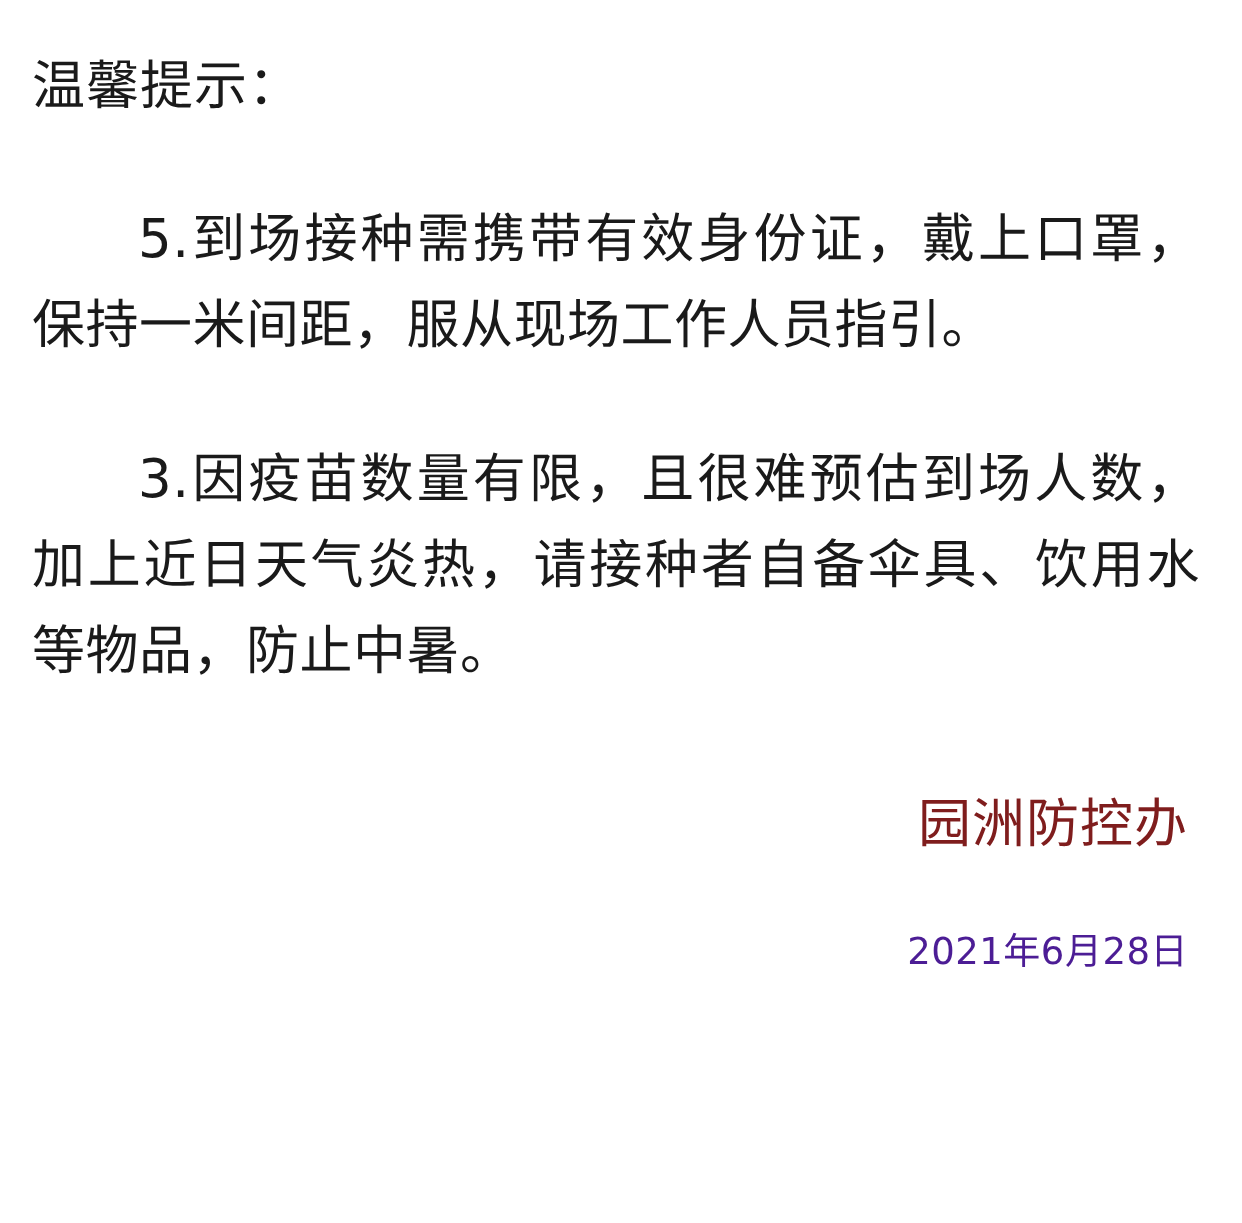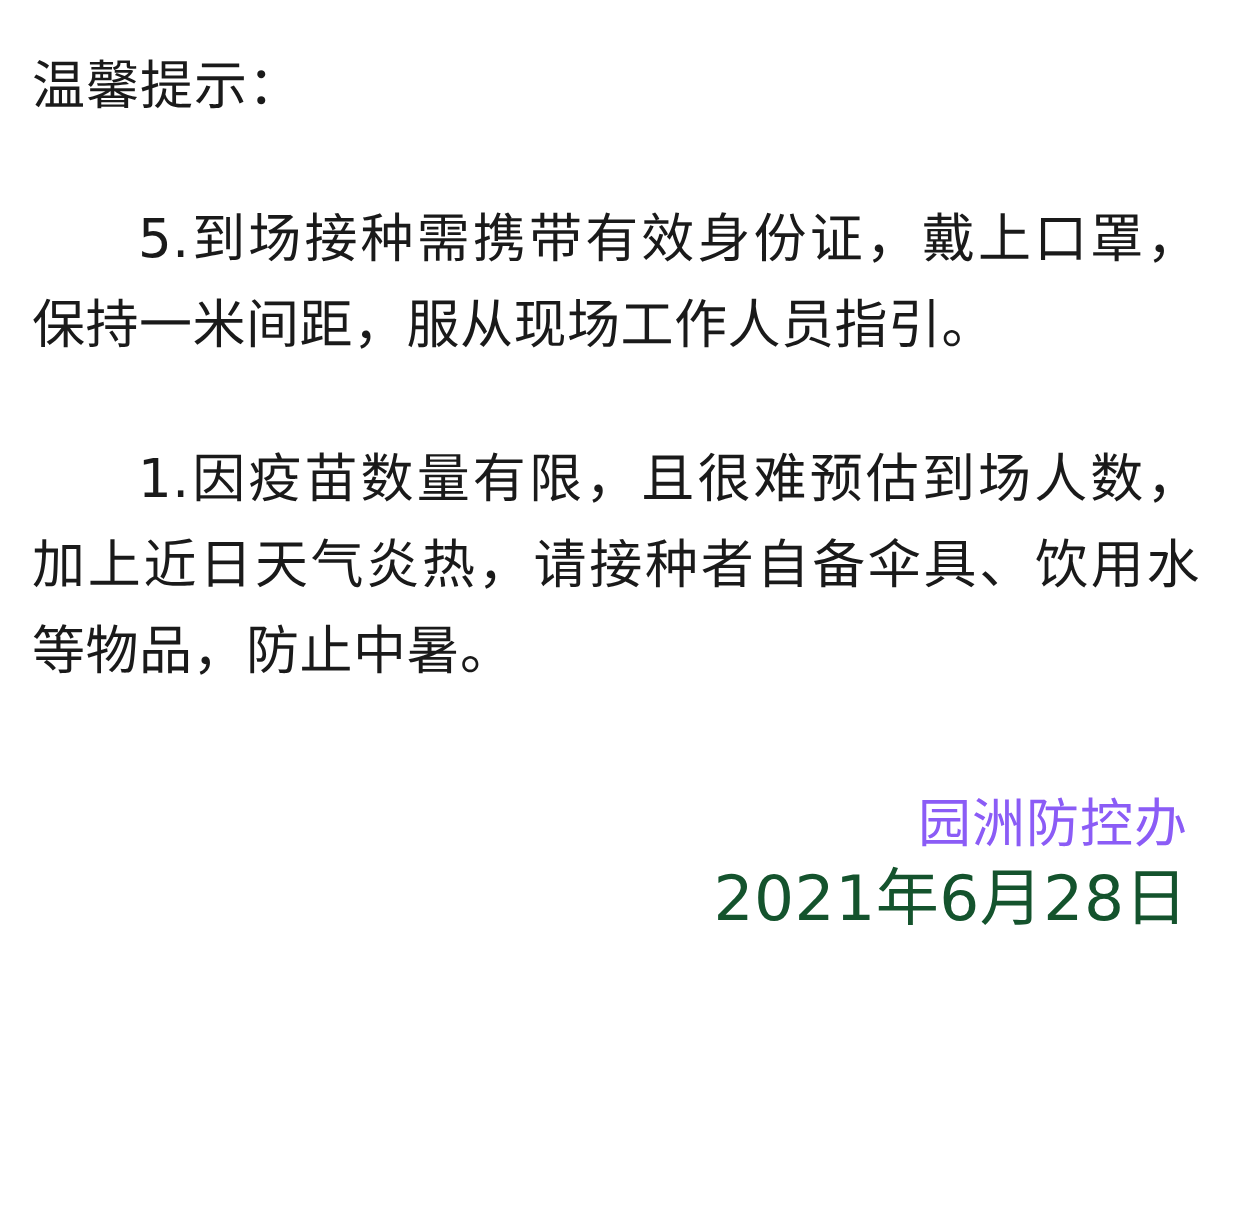--- a/index.html
+++ b/index.html
@@ -48,39 +48,40 @@
   }
   .signature-block {
     margin-top: 96px;
     text-align: right;
     padding-right: 12px;
   }
   .signature {
     font-size: 53px;
     line-height: 1.3;
     letter-spacing: 1px;
-    color: #8b5cf6;
+    color: #7f1d1d;
   }
   .sign-date {
-    font-size: 63px;
+    margin-top: 70px;
+    font-size: 37px;
     line-height: 1.3;
     letter-spacing: 0.5px;
-    color: #14532d;
+    color: #4c1d95;
   }
 </style>
 </head>
 <body>
 
 <div class="page">
 
   <h1 class="notice-title">温馨提示：</h1>
 
   <div class="body-block">
     <p class="para">5.到场接种需携带有效身份证，戴上口罩，保持一米间距，服从现场工作人员指引。</p>
-    <p class="para">1.因疫苗数量有限，且很难预估到场人数，加上近日天气炎热，请接种者自备伞具、饮用水等物品，防止中暑。</p>
+    <p class="para">3.因疫苗数量有限，且很难预估到场人数，加上近日天气炎热，请接种者自备伞具、饮用水等物品，防止中暑。</p>
   </div>
 
   <div class="signature-block">
     <div class="signature">园洲防控办</div>
     <div class="sign-date">2021年6月28日</div>
   </div>
 
 </div>
 
 </body></html>

